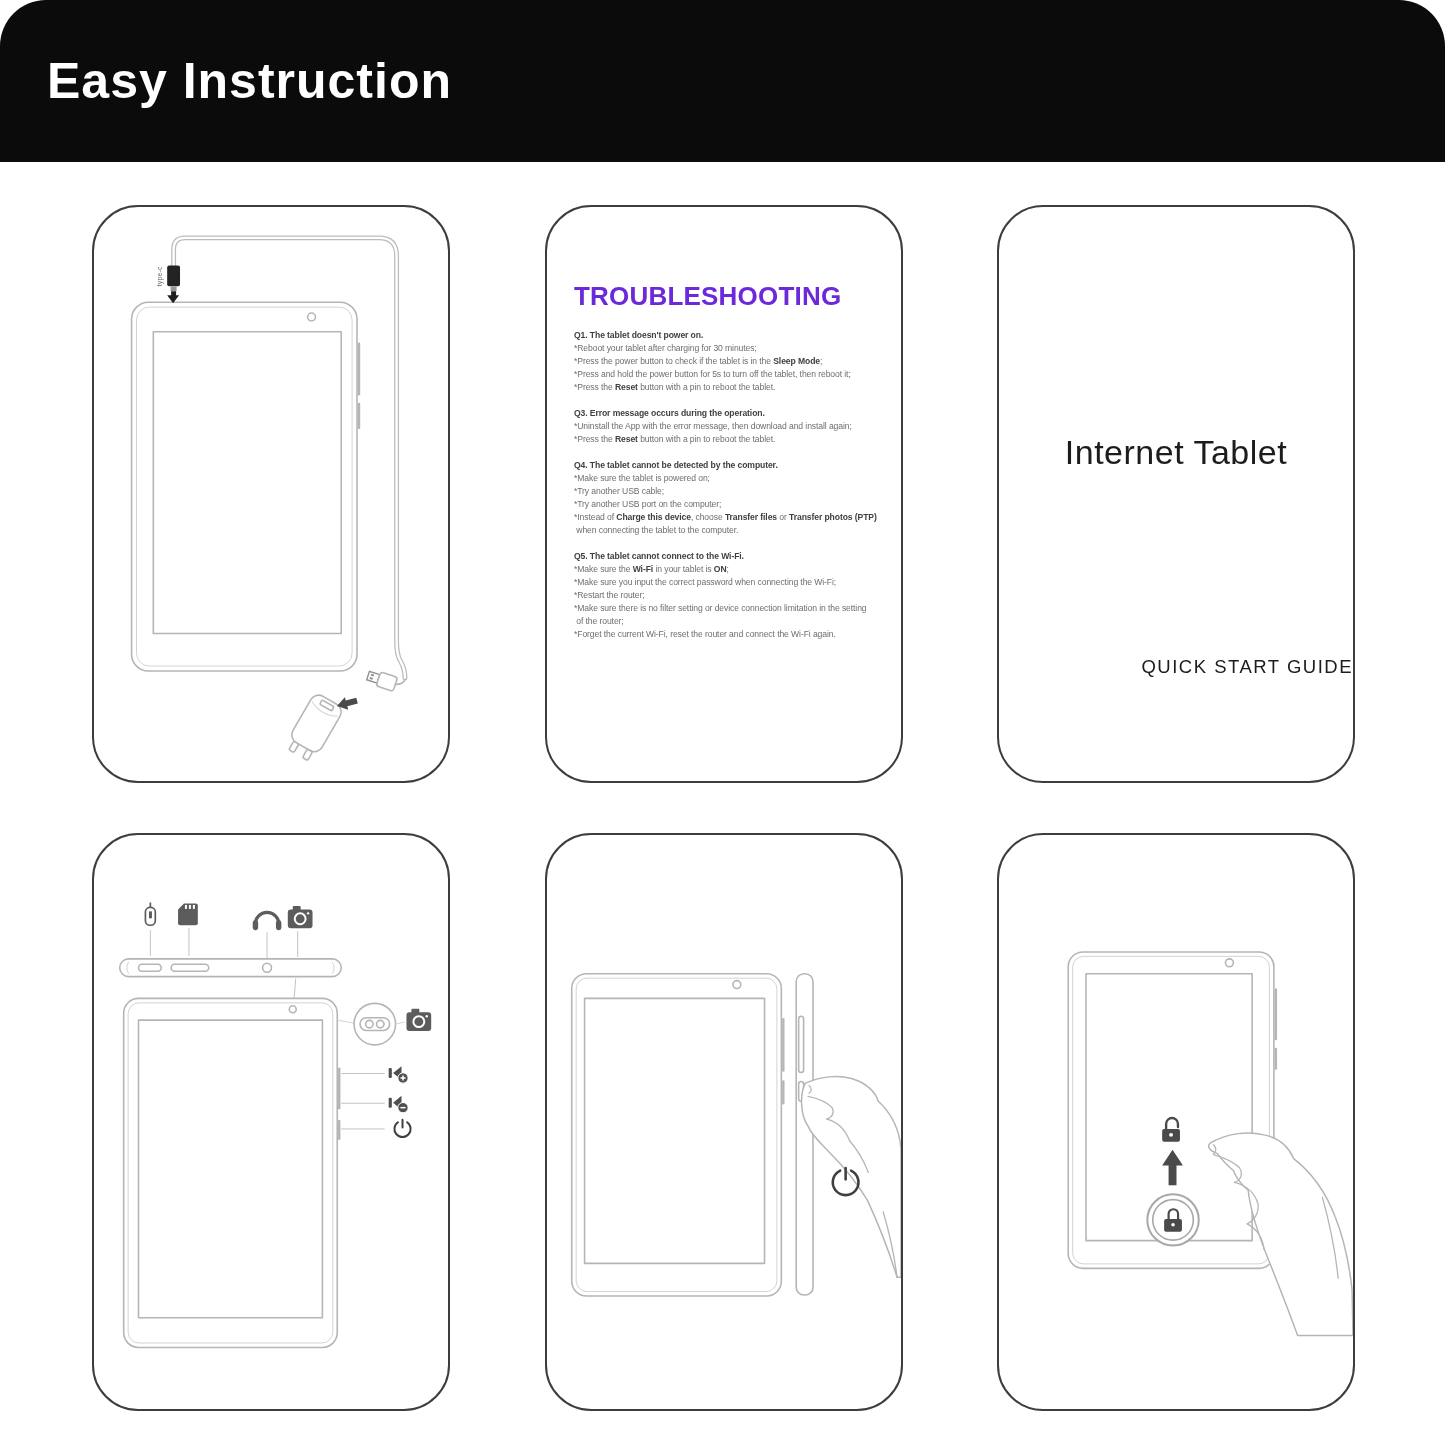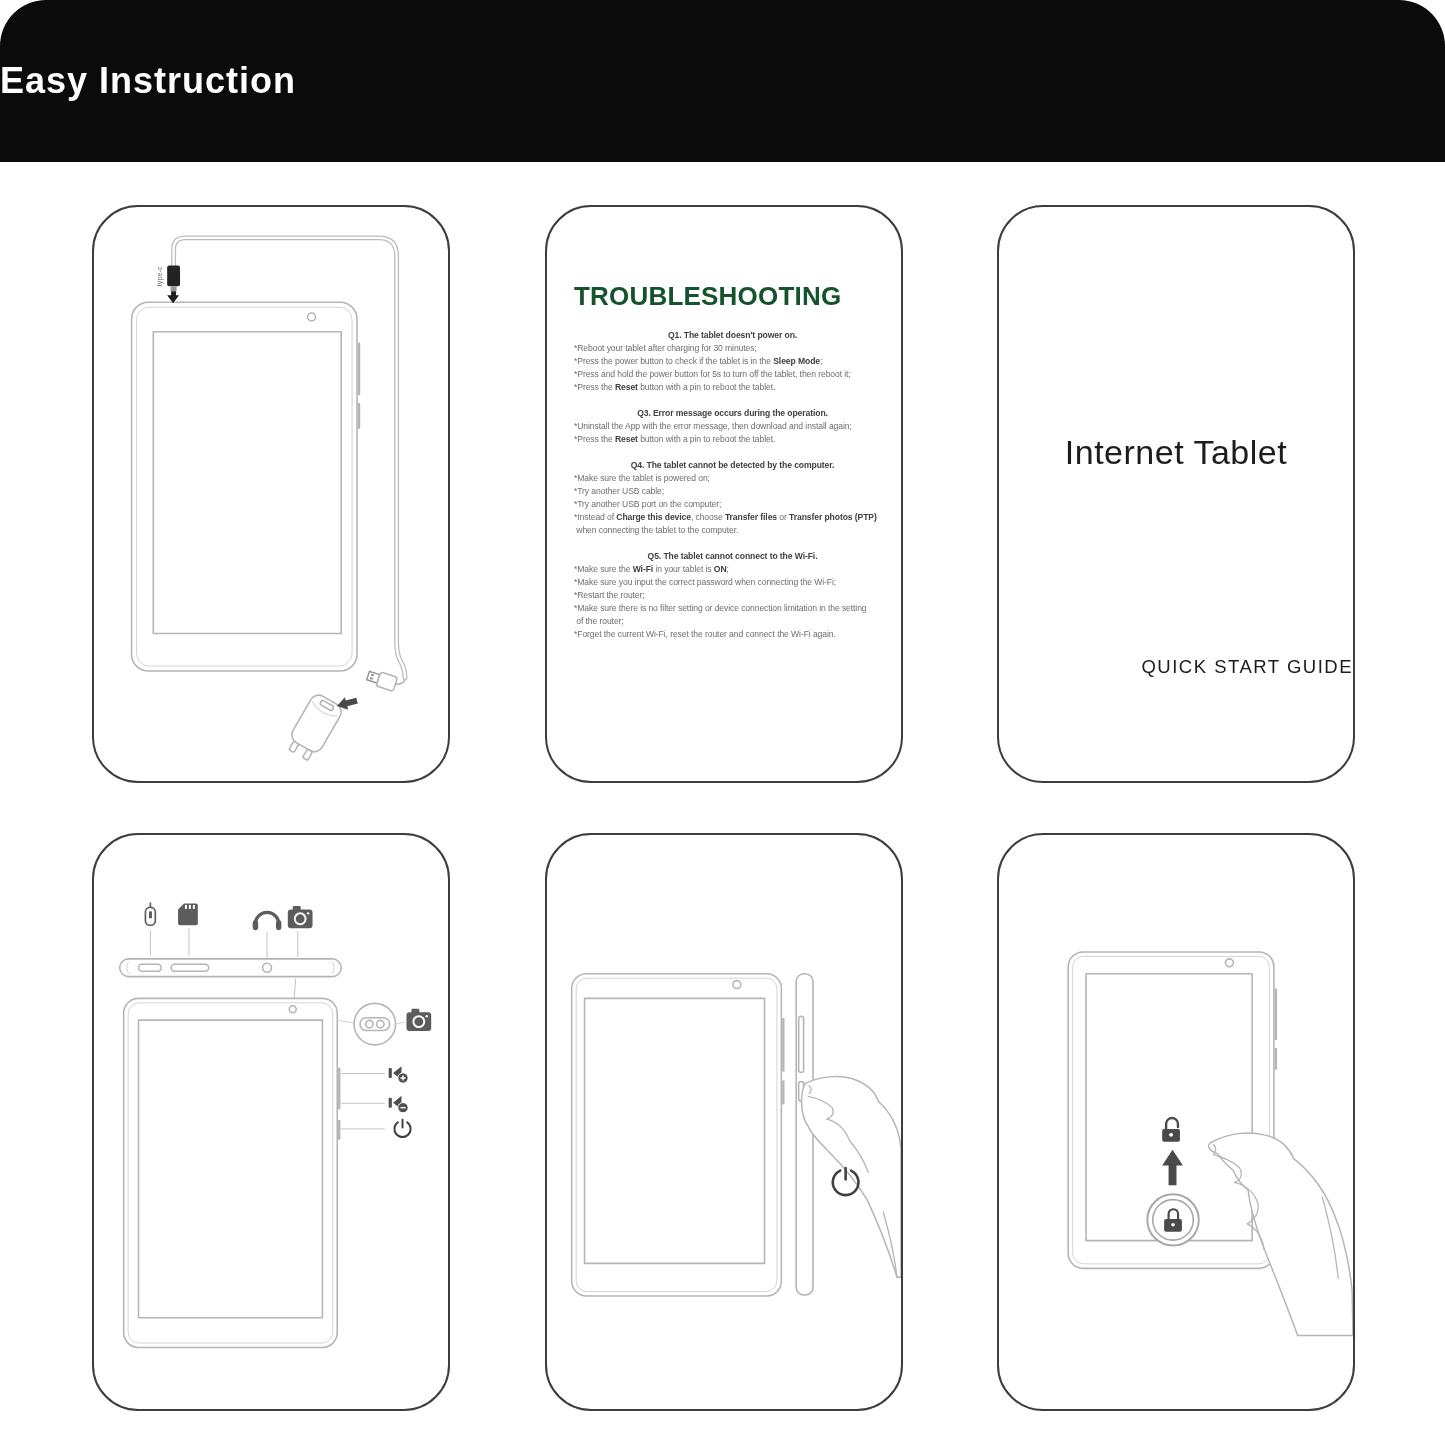--- a/index.html
+++ b/index.html
@@ -4,41 +4,41 @@
 <style>
   * { margin:0; padding:0; box-sizing:border-box; }
   html,body { background:#ffffff; }
   .page { position:relative; width:1445px; height:1445px; background:#ffffff;
           font-family:"Liberation Sans", sans-serif; overflow:hidden; }
 
   
   .banner { position:absolute; left:0; top:0; width:1445px; height:162px;
             background:#0b0b0b; border-radius:46px 46px 0 0;
             display:flex; align-items:center; }
-  .banner h1 { color:#ffffff; font-size:36px; font-weight:bold; letter-spacing:1px;
-               }
+  .banner h1 { color:#ffffff; font-size:50px; font-weight:bold; letter-spacing:1px;
+               padding-left:47px; }
 
   
   .panel { position:absolute; width:358px; height:578px; background:#ffffff;
            border:2.5px solid #3d3d3d; border-radius:46px; }
   #panel-charging       { left:92px;  top:205px; }
   #panel-troubleshooting{ left:545px; top:205px; }
   #panel-cover          { left:997px; top:205px; }
   #panel-ports          { left:92px;  top:833px; }
   #panel-power          { left:545px; top:833px; }
   #panel-unlock         { left:997px; top:833px; }
   .panel svg { position:absolute; left:0; top:0; width:100%; height:100%; }
 
   
-  .ts-title { margin:74px 0 0 27px; font-size:26px; font-weight:bold; color:#14532d;
+  .ts-title { margin:74px 0 0 27px; font-size:26px; font-weight:bold; color:#6d28d9;
               letter-spacing:0.2px; }
   .faq { margin:17px 10px 0 27px; font-size:8.6px; line-height:13px; color:#6e6e6e;
          letter-spacing:-0.1px; }
   .faq-item { margin-bottom:13px; }
-  .faq-q { font-weight:bold; color:#3f3f3f;text-align:center; }
+  .faq-q { font-weight:bold; color:#3f3f3f; }
   .faq-line { white-space:pre-wrap; }
   .faq-line b { color:#3f3f3f; }
 
   
   .cover-title { position:absolute; top:226px; left:0; width:100%; text-align:center;
                  font-size:34px; color:#1c1c1c; letter-spacing:0.5px; }
   .cover-sub   { position:absolute; top:449px; left:0; width:100%; text-align:right;
                  font-size:18.5px; color:#1c1c1c; letter-spacing:1.5px; }
 
   

